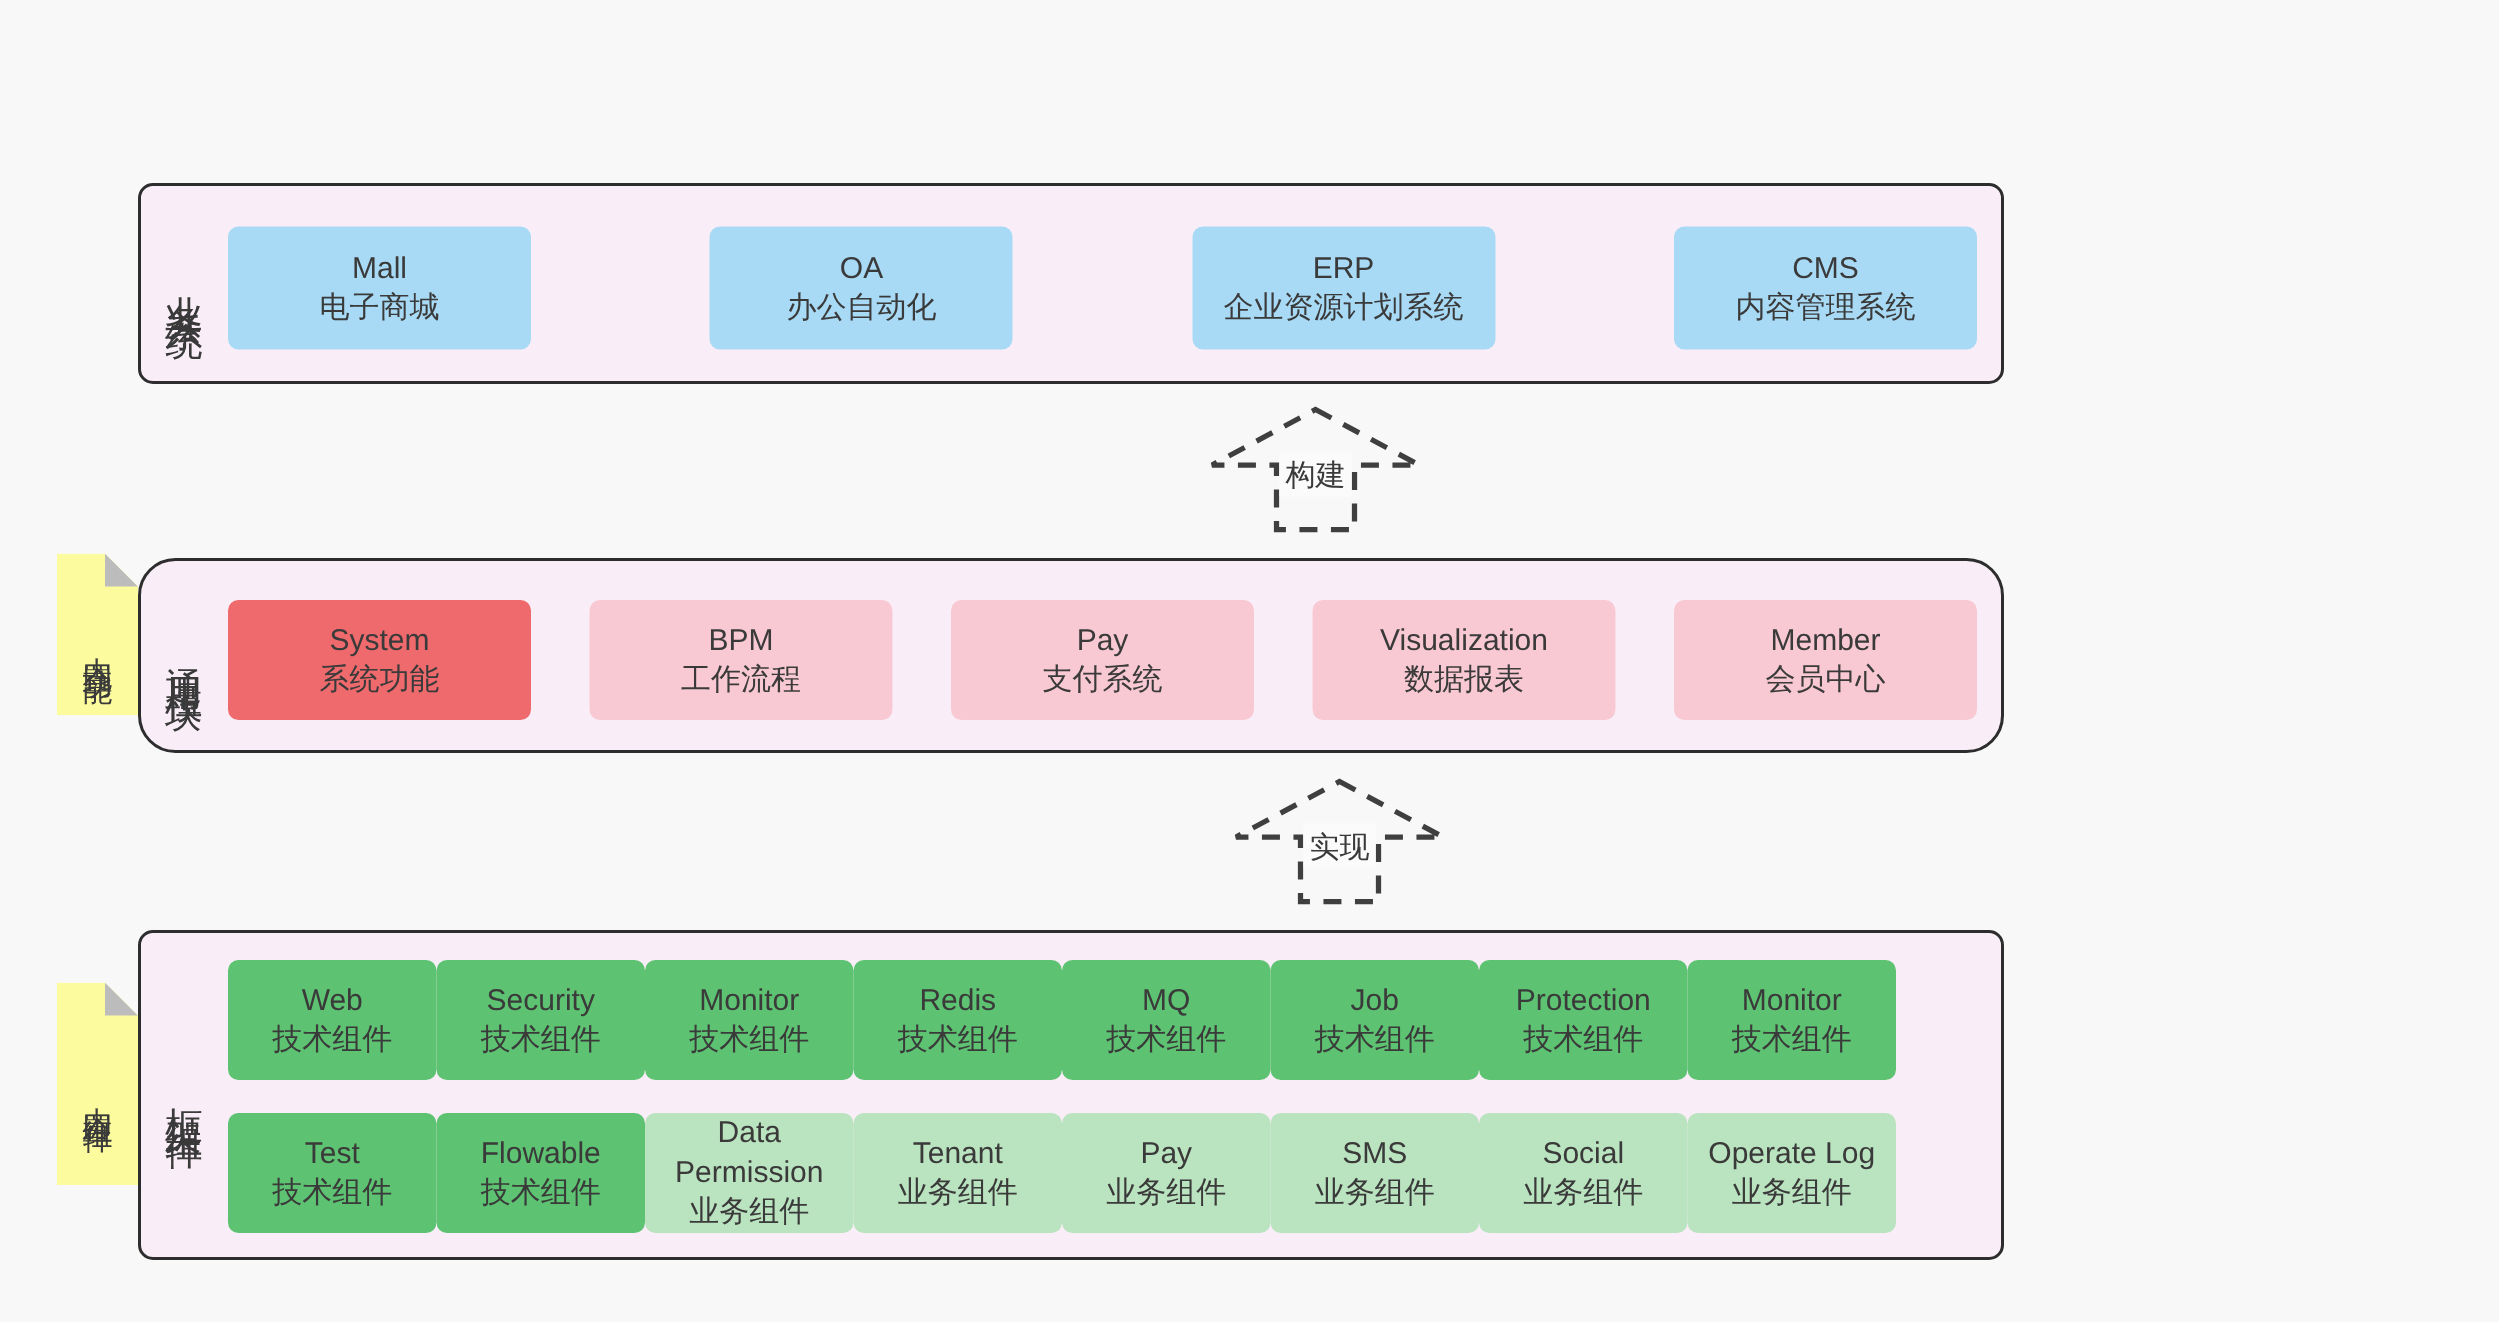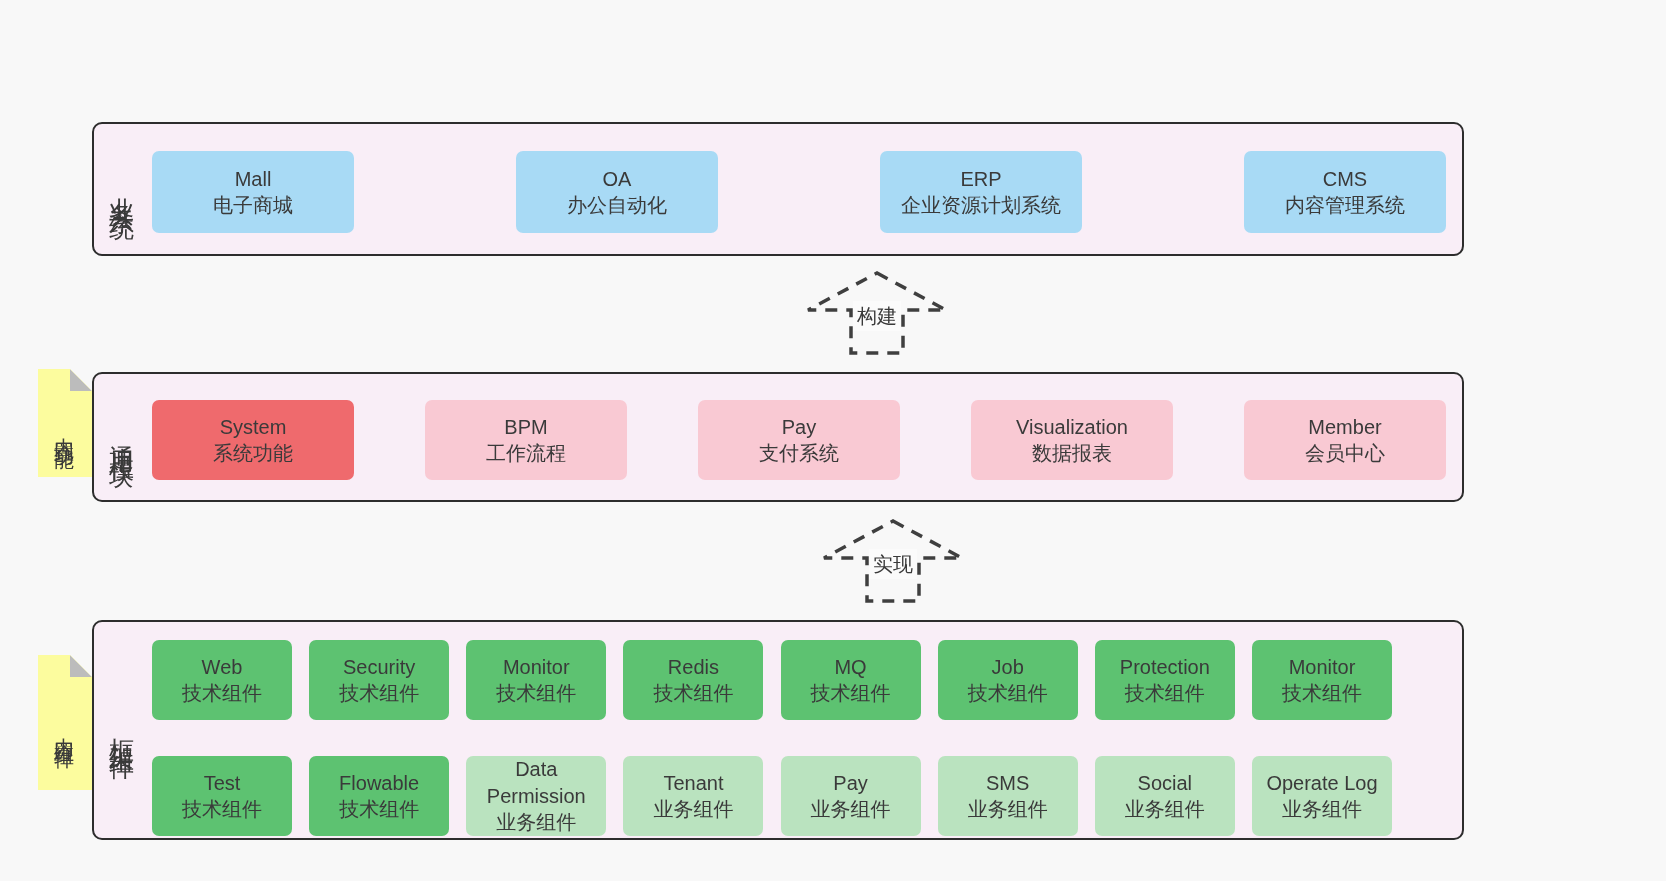--- a/index.html
+++ b/index.html
@@ -4,37 +4,37 @@
 <style>
   :root{
     --page-bg:#f8f8f8; --container-fill:#f9eef7; --container-border:#2d2d2d;
     --blue:#a8daf5; --red:#ef6a6d; --pink:#f9c9d3; --green:#5dc271;
     --green-light:#bae3bf; --note-yellow:#fcfc9e; --note-fold:#bcbcbc; --text:#3a3a3a;
   }
   html,body{margin:0;padding:0;}
   body{background:var(--page-bg);font-family:"Liberation Sans","DejaVu Sans",sans-serif;color:var(--text);}
   .canvas{position:relative;width:1666px;height:881px;background:var(--page-bg);overflow:hidden;}
 
-  .layer{position:absolute;left:92px;width:1372px;background:var(--container-fill);
+  .layer{position:absolute;left:92px;width:1244px;background:var(--container-fill);
          border:2px solid var(--container-border);border-radius:10px;box-sizing:border-box;}
   .layer-1{top:122px;height:134px;}
-  .layer-2{top:372px;height:130px;}
+  .layer-2{top:372px;height:130px;border-radius:25px;}
   .layer-3{top:620px;height:220px;}
 
   .vlabel{position:absolute;left:12px;top:50%;transform:translateY(-50%);
           writing-mode:vertical-rl;text-orientation:upright;
           font-size:25px;letter-spacing:6px;color:var(--text);white-space:nowrap;}
 
   .row{position:absolute;display:flex;justify-content:space-between;align-items:stretch;}
   .row-wide{left:58px;right:16px;}
   .row-8{left:58px;right:70px;}
   .r1{top:27px;height:82px;}
   .r2{top:26px;height:80px;}
   .r3a{top:18px;height:80px;}
-  .r3b{top:134px;height:80px;}
+  .r3b{top:120px;height:80px;}
 
   .box{display:flex;flex-direction:column;justify-content:center;align-items:center;
        border-radius:7px;font-size:20px;line-height:1.32;text-align:center;
        padding:2px 6px;box-sizing:border-box;color:var(--text);}
   .w6{width:202px;}
   .w8{width:140px;}
   .blue{background:var(--blue);}
   .red{background:var(--red);}
   .pink{background:var(--pink);}
   .green{background:var(--green);}

